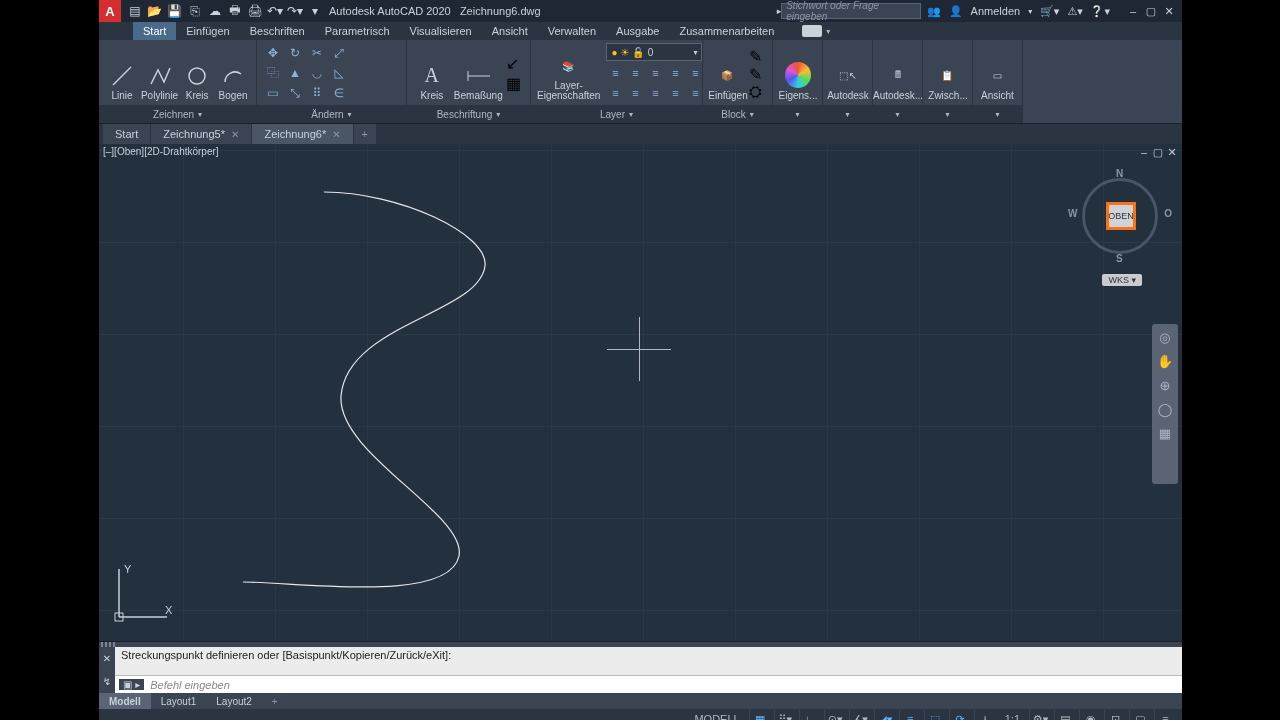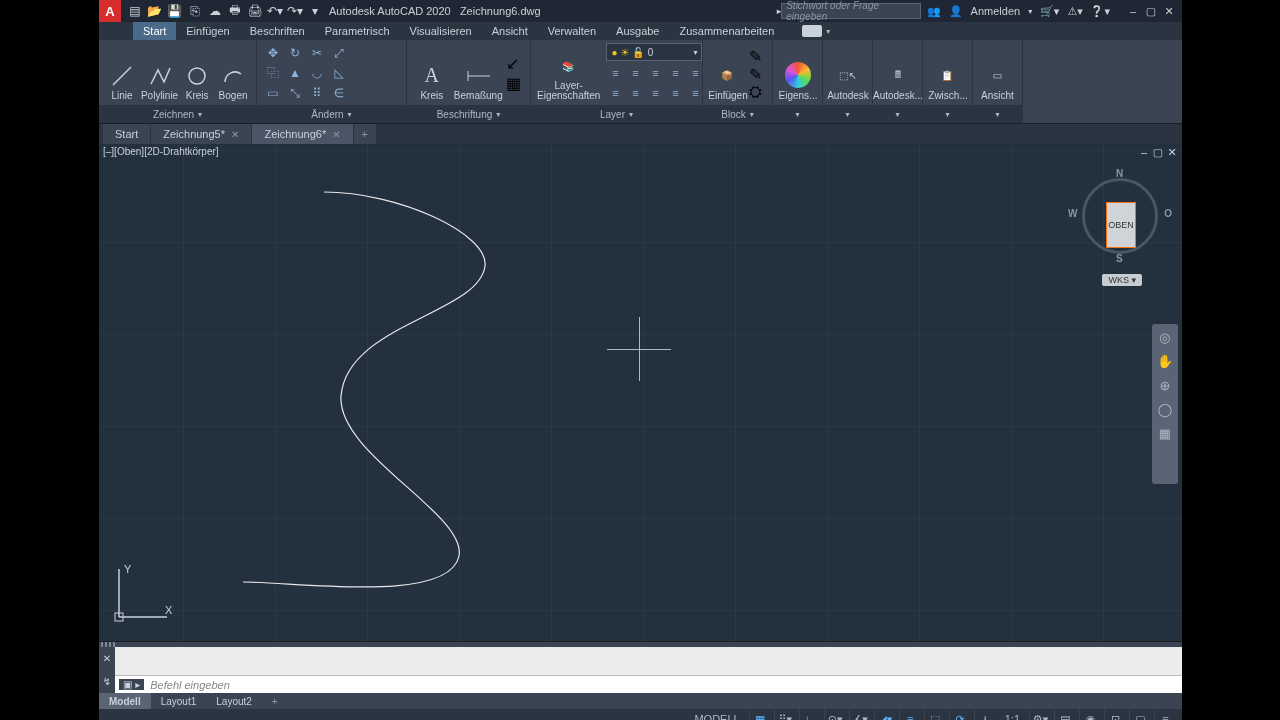--- a/index.html
+++ b/index.html
@@ -52,21 +52,21 @@
 .vp-ctrl { position:absolute; right:4px; top:2px; display:flex; gap:2px; color:#c9d1d9; font-size:11px; cursor:pointer;}
 .vp-ctrl span{width:12px;text-align:center;}
 .gridbg { position:absolute; inset:0; background-image: linear-gradient(#2a3847 1px, transparent 1px), linear-gradient(90deg, #2a3847 1px, transparent 1px); background-size: 92px 92px; background-position: -8px 6px;}
 .curve { position:absolute; left:0; top:0; pointer-events:none;}
 .crosshair { position:absolute; left:540px; top:205px; pointer-events:none;}
 .crosshair::before,.crosshair::after{content:"";position:absolute;background:#aeb7c2;}
 .crosshair::before{left:-32px;top:0;width:64px;height:1px;}
 .crosshair::after{left:0;top:-32px;width:1px;height:64px;}
 .ucs { position:absolute; left:8px; bottom:12px; pointer-events:none;}
 .viewcube { position:absolute; right:18px; top:28px; width:88px; height:88px;}
-.viewcube .cube{position:absolute;left:30px;top:30px;width:30px;height:46px;background:#d0d4d8;color:#333;font-size:9px;display:flex;align-items:center;justify-content:center;cursor:pointer;border:1px solid #f97316;}
+.viewcube .cube{position:absolute;left:30px;top:30px;width:30px;height:28px;background:#d0d4d8;color:#333;font-size:9px;display:flex;align-items:center;justify-content:center;cursor:pointer;border:3px solid #f97316;}
 .viewcube .ring{position:absolute;inset:6px;border:3px solid #4a5565;border-radius:50%;}
 .viewcube .lbl{position:absolute;color:#8a95a5;font-size:10px;font-weight:bold;}
 .wks{position:absolute;right:40px;top:130px;background:#c8ccd0;color:#333;font-size:9px;padding:1px 6px;border-radius:2px;cursor:pointer;}
 .navbar{position:absolute;right:4px;top:180px;width:26px;height:160px;background:#5a6474;border-radius:3px;display:flex;flex-direction:column;align-items:center;padding:4px 0;gap:6px;}
 .navbar .nb{width:18px;height:18px;color:#aeb7c2;cursor:pointer;display:flex;align-items:center;justify-content:center;font-size:13px;}
 
 
 .cmd-handle{height:6px;background:#3a4452;border-top:1px solid #1a1f28;}
 .cmd-handle .grip{width:14px;height:6px;background:repeating-linear-gradient(90deg,#7a8494 0 2px,transparent 2px 4px);margin-left:2px;}
 .cmd { height: 46px; background: #e8e8e8; display: flex; font-family: "Consolas", monospace; font-size: 11px; color:#222;}
@@ -393,20 +393,21 @@
   <div class="cmd-handle">
       <div class="grip"></div>
     </div>
   <div class="cmd">
     <div class="cside">
       <span>✕</span>
       <span>↯</span>
     </div>
     <div class="cbody">
       <div class="hist">
+        <div>Streckungspunkt definieren oder [Basispunkt/Kopieren/Zurück/eXit]:</div>
       </div>
       <div class="input">
         <span class="prompt">▣ ▸</span>
         <span class="ph">Befehl eingeben</span>
       </div>
     </div>
   </div>
 
   <div class="bottabs">
     <div class="bt active">Modell</div>

